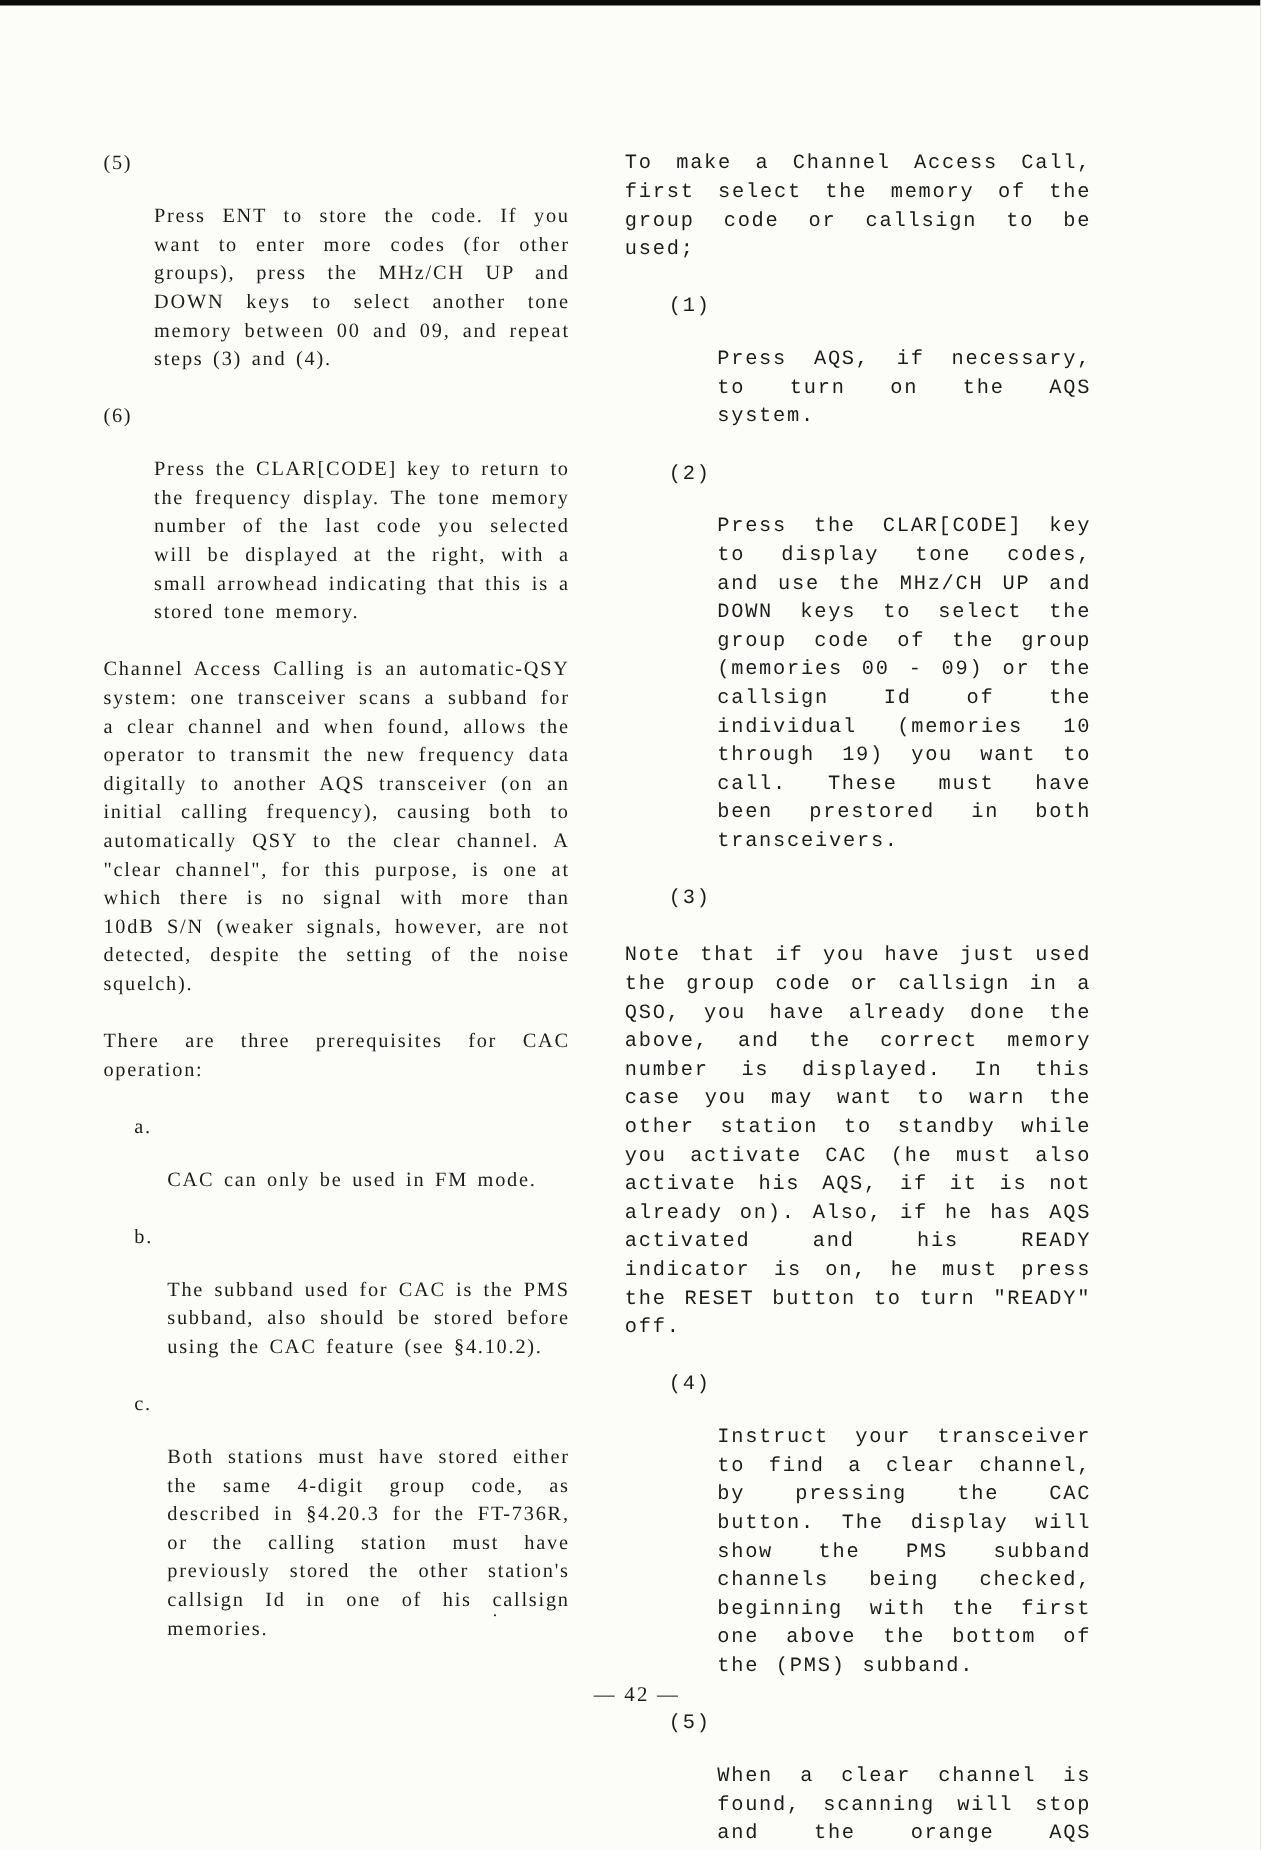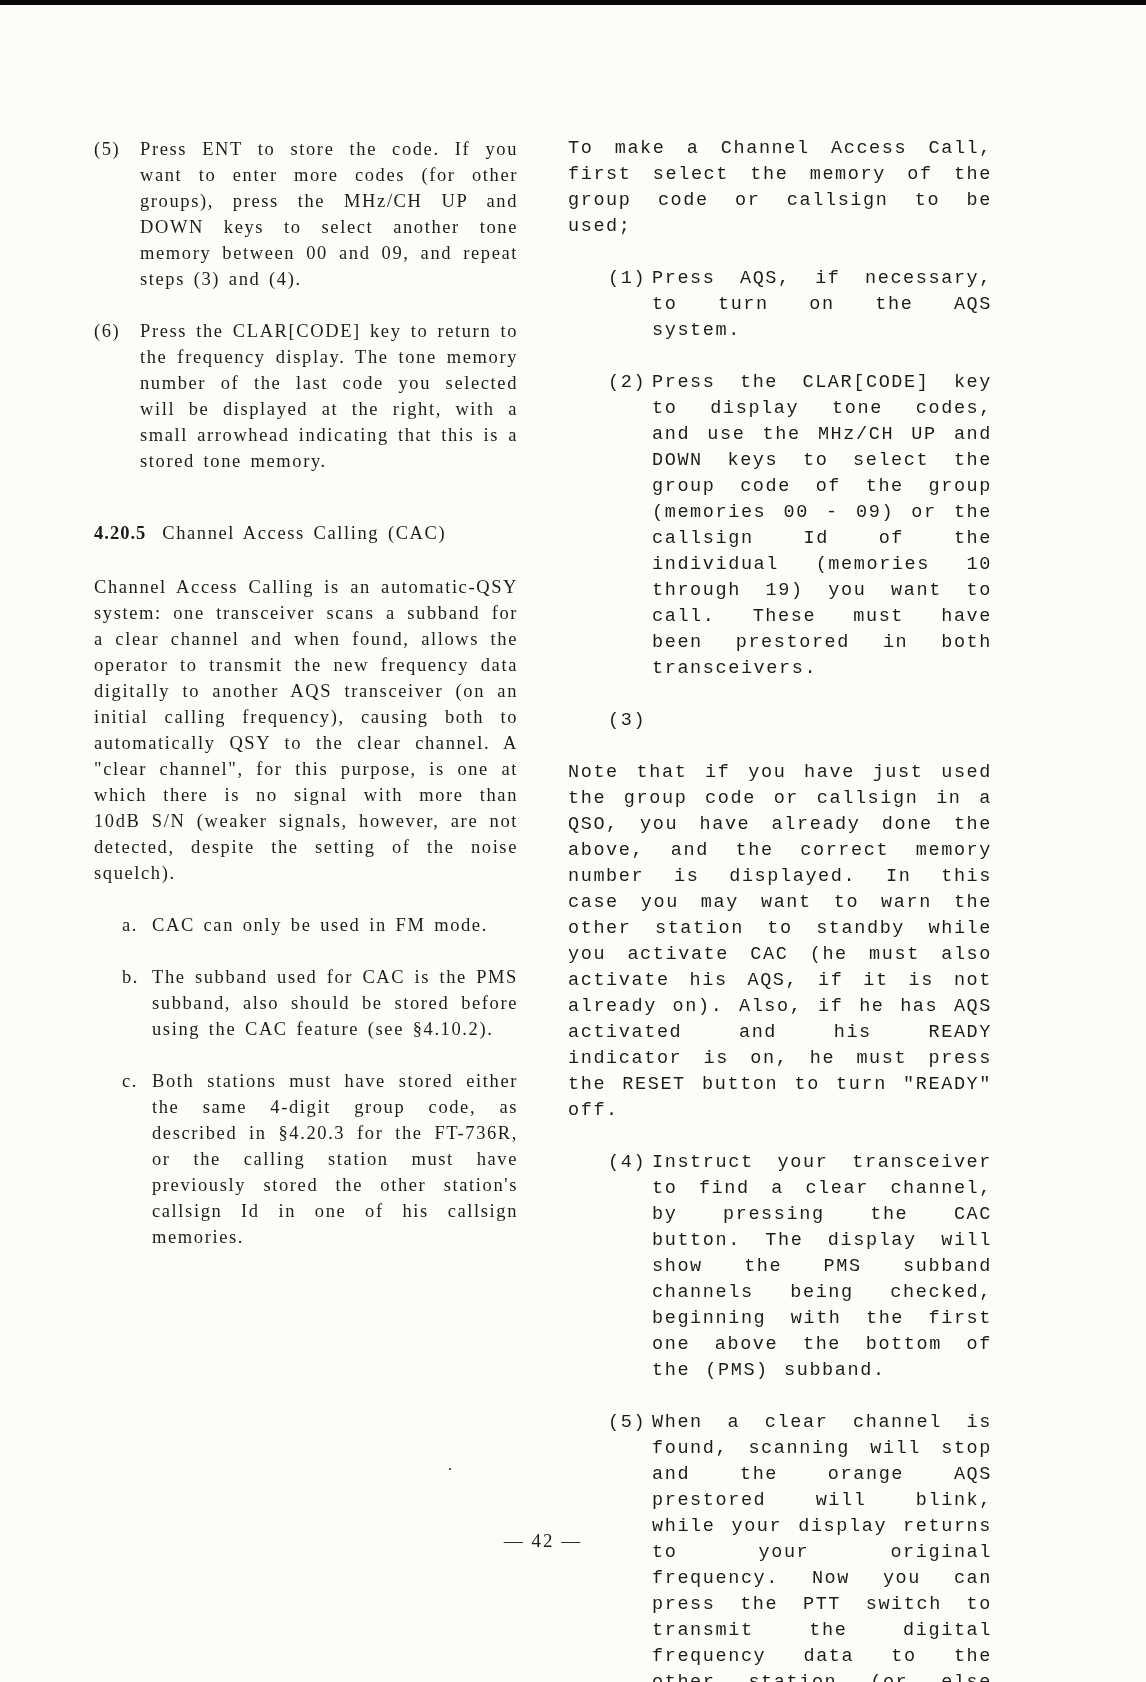--- a/index.html
+++ b/index.html
@@ -42,20 +42,21 @@
   .list-item {
     display: flex;
     margin: 0 0 26px 0;
   }
   .list-item .marker {
     flex: 0 0 46px;
   }
   .list-item .body {
     flex: 1;
     text-align: justify;
+    margin-top: 48px;
   }
   .list-item.indented {
     margin-left: 40px;
   }
   .list-item.indented .marker {
     flex: 0 0 44px;
   }
   .list-item.lettered {
     margin-left: 28px;
   }
@@ -78,20 +79,21 @@
     font-size: 16px;
   }
   .footer {
     position: absolute;
     top: 1530px;
     left: 0;
     width: 1086px; 
     text-align: center;
     font-size: 19px;
     letter-spacing: 2px;
+    padding-left: 36px;
   }
 </style>
 </head>
 <body>
 
 <div class="page">
 
   <div class="scan-edge-top"></div>
 
   <div class="col col-left">
@@ -99,26 +101,24 @@
     <div class="list-item">
       <span class="marker">(5)</span>
       <span class="body">Press ENT to store the code. If you want to enter more codes (for other groups), press the MHz/CH UP and DOWN keys to select another tone memory between 00 and 09, and repeat steps (3) and (4).</span>
     </div>
 
     <div class="list-item">
       <span class="marker">(6)</span>
       <span class="body">Press the CLAR[CODE] key to return to the frequency display. The tone memory number of the last code you selected will be displayed at the right, with a small arrowhead indicating that this is a stored tone memory.</span>
     </div>
 
-    <div class="heading">
-      <span class="num">4.20.5</span><span class="title">Channel Access Calling (CAC)</span>
-    </div>
 
     <div class="para">Channel Access Calling is an automatic-QSY system: one transceiver scans a subband for a clear channel and when found, allows the operator to transmit the new frequency data digitally to another AQS transceiver (on an initial calling frequency), causing both to automatically QSY to the clear channel. A "clear channel", for this purpose, is one at which there is no signal with more than 10dB S/N (weaker signals, however, are not detected, despite the setting of the noise squelch).</div>
 
+    <div class="para">There are three prerequisites for CAC operation:</div>
 
     <div class="list-item lettered">
       <span class="marker">a.</span>
       <span class="body">CAC can only be used in FM mode.</span>
     </div>
 
     <div class="list-item lettered">
       <span class="marker">b.</span>
       <span class="body">The subband used for CAC is the PMS subband, also should be stored before using the CAC feature (see §4.10.2).</span>
     </div>

